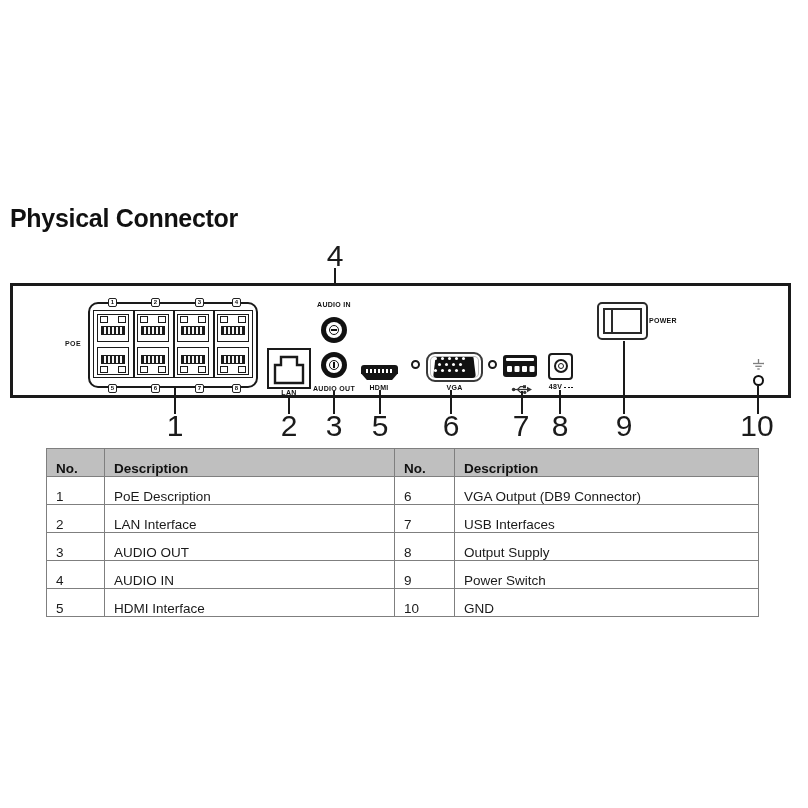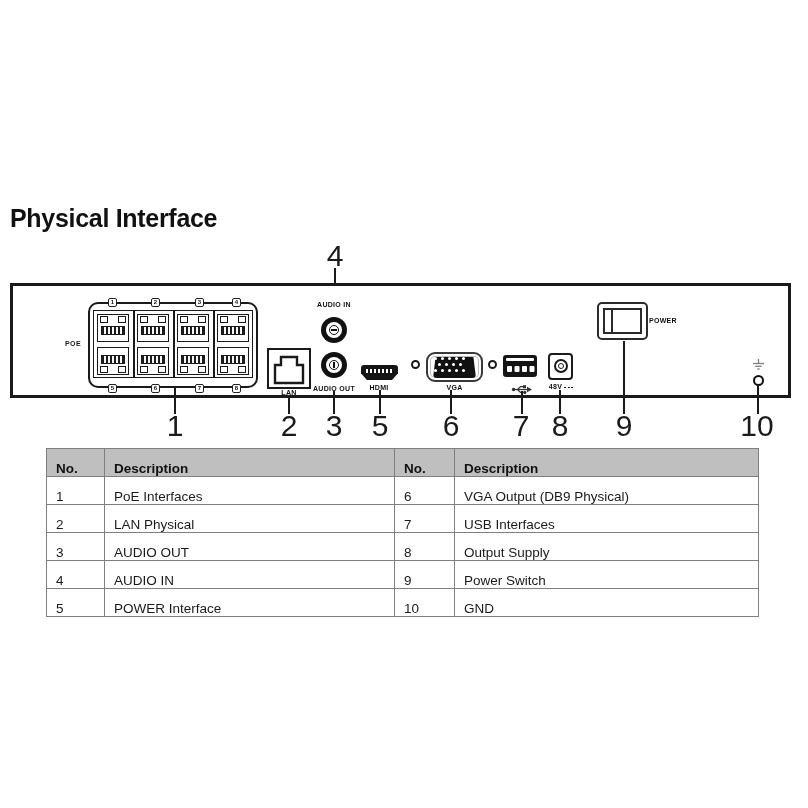--- a/index.html
+++ b/index.html
@@ -89,21 +89,21 @@
   .iface-table col.c-no-r { width:60px; } .iface-table col.c-desc-r { width:304px; }
   .iface-table th, .iface-table td { border:1.4px solid #7f7f7f; font-size:13.5px; text-align:left; vertical-align:middle; padding:12px 0 0 9px; overflow:hidden; white-space:nowrap; }
   .iface-table th { background:#bfbfbf; color:#111; font-weight:bold; height:22px; }
   .iface-table td { height:26px; color:#1a1a1a; background:#fff; }
 </style>
 </head>
 <body>
 
 <div class="page">
 
-  <div class="title">Physical Interface</div>
+  <div class="title">Physical Connector</div>
 
   <div class="callout-num" style="left:313px; top:240px;">4</div>
   <div class="leader" style="left:334px; top:268px; height:32px;"></div>
 
   <div class="panel">
 
     <div class="poe-block"></div>
     <div class="poe-inner"></div>
     <div class="col-sep" style="left:120px;"></div>
     <div class="col-sep" style="left:160px;"></div>
@@ -244,44 +244,44 @@
       <tr>
         <th>No.</th>
         <th>Description</th>
         <th>No.</th>
         <th>Description</th>
       </tr>
     </thead>
     <tbody>
       <tr>
         <td>1</td>
-        <td>PoE Interfaces</td>
+        <td>PoE Description</td>
         <td>6</td>
-        <td>VGA Output (DB9 Physical)</td>
+        <td>VGA Output (DB9 Connector)</td>
       </tr>
       <tr>
         <td>2</td>
-        <td>LAN Physical</td>
+        <td>LAN Interface</td>
         <td>7</td>
         <td>USB Interfaces</td>
       </tr>
       <tr>
         <td>3</td>
         <td>AUDIO OUT</td>
         <td>8</td>
         <td>Output Supply</td>
       </tr>
       <tr>
         <td>4</td>
         <td>AUDIO IN</td>
         <td>9</td>
         <td>Power Switch</td>
       </tr>
       <tr>
         <td>5</td>
-        <td>POWER Interface</td>
+        <td>HDMI Interface</td>
         <td>10</td>
         <td>GND</td>
       </tr>
     </tbody>
   </table>
 
 </div>
 
 </body></html>

